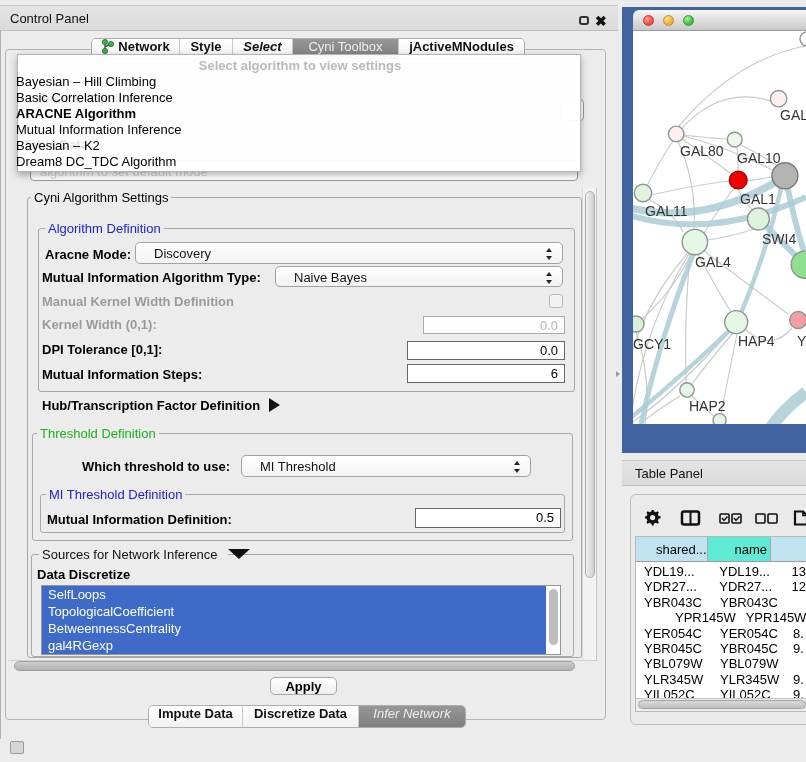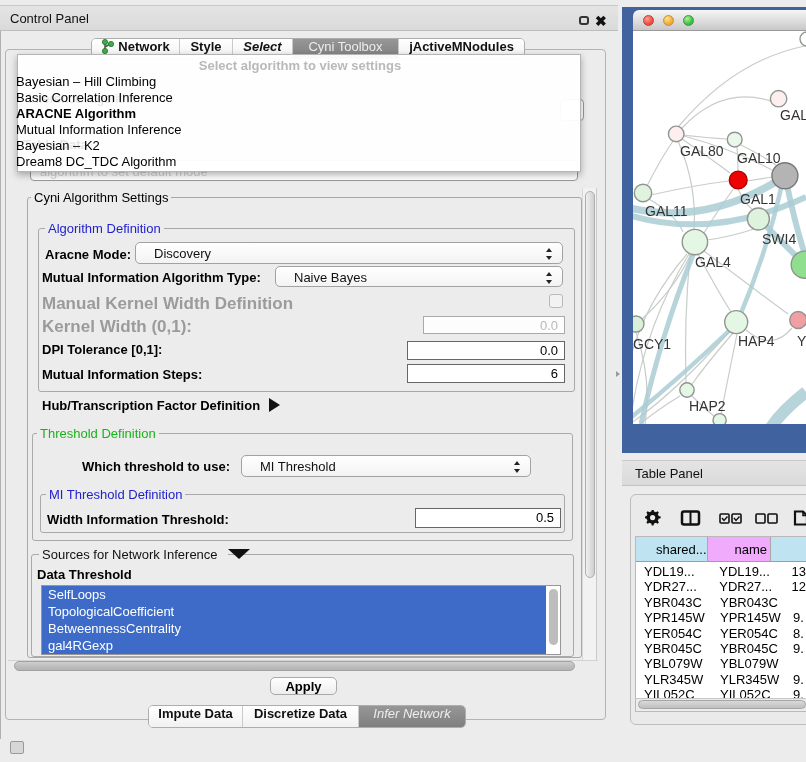--- a/index.html
+++ b/index.html
@@ -1,20 +1,20 @@
 <!DOCTYPE html>
 <html><head>
 <meta charset="utf-8">
 <style>
   * { margin:0; padding:0; box-sizing:border-box; }
   html,body { width:806px; height:762px; overflow:hidden; }
   body { font-family:"Liberation Sans", sans-serif; background:#ececec; position:relative; }
   .abs { position:absolute; }
   .lbl { font-size:13px; font-weight:bold; color:#000000; white-space:nowrap; }
-  .glbl { font-size:17px; color:#9b9b9b; font-weight:bold; white-space:nowrap; }
+  .glbl { font-size:13px; color:#9b9b9b; font-weight:bold; white-space:nowrap; }
   .field { position:absolute; background:#fff; border:1px solid #666; font-size:13px; text-align:right; padding-right:6px; line-height:18px; }
   .gtitle { position:absolute; font-size:13px; background:#ececec; padding:0 3px; white-space:nowrap; }
   .grp { position:absolute; border:1px solid #a9a9a9; border-radius:3px; }
   .combo { position:absolute; border:1px solid #a2a2a2; border-radius:5px; background:linear-gradient(#ffffff,#f3f3f3); font-size:13px; }
   .combo .ct { position:absolute; left:18px; top:3px; color:#111; }
   .stepper { position:absolute; right:8px; top:4px; width:9px; height:14px; }
   .stepper:before { content:""; position:absolute; left:1px; top:1px; border-left:3.5px solid transparent; border-right:3.5px solid transparent; border-bottom:4.5px solid #222; }
   .stepper:after { content:""; position:absolute; left:1px; bottom:1px; border-left:3.5px solid transparent; border-right:3.5px solid transparent; border-top:4.5px solid #222; }
   .seg { position:absolute; display:flex; border:1px solid #adadad; border-radius:5px; overflow:hidden; background:#fff; }
   .seg .s { font-size:13px; font-weight:bold; color:#111; text-align:center; background:linear-gradient(#ffffff,#f1f1f1); border-right:1px solid #c9c9c9; display:flex; justify-content:center; }
@@ -101,28 +101,28 @@
   <div class="gtitle" style="left:4px;top:-8px;color:#1ab21a;">Threshold Definition</div>
 </div>
 <div class="abs lbl" style="left:82px;top:459px;">Which threshold to use:</div>
 <div class="combo" style="left:241px;top:455px;width:290px;height:22px;">
     <span class="ct">MI Threshold</span>
     <span class="stepper"></span>
   </div>
 <div class="grp" style="left:40px;top:494px;width:525px;height:39px;">
   <div class="gtitle" style="left:5px;top:-8px;color:#2222cc;">MI Threshold Definition</div>
 </div>
-<div class="abs lbl" style="left:47px;top:512px;">Width Information Threshold:</div>
+<div class="abs lbl" style="left:47px;top:512px;">Mutual Information Definition:</div>
 <div class="field" style="left:415px;top:508px;width:146px;height:20px;">0.5</div>
 
 <div class="grp" style="left:31px;top:554px;width:543px;height:103px;border-radius:3px;">
   <div class="gtitle" style="left:7px;top:-8px;color:#111;">Sources for Network Inference &nbsp;</div>
 </div>
 <div class="abs" style="left:228px;top:549px;width:0;height:0;border-left:11px solid transparent;border-right:11px solid transparent;border-top:10px solid #111;"></div>
-<div class="abs lbl" style="left:37px;top:567px;">Data Threshold</div>
+<div class="abs lbl" style="left:37px;top:567px;">Data Discretize</div>
 <div class="abs" style="left:41px;top:585px;width:520px;height:70px;border:1px solid #979797;background:#fff;">
   <div class="abs" style="left:0;top:0;width:504px;height:68px;background:#3d6bc7;">
     <div style="color:#fff;font-size:13px;line-height:17px;padding-left:6px;padding-top:0px;">SelfLoops<br>TopologicalCoefficient<br>BetweennessCentrality<br>gal4RGexp</div>
   </div>
   <div class="abs" style="left:507px;top:3px;width:9px;height:56px;background:#bdbdbd;border-radius:5px;"></div>
 </div>
 
 <div class="abs" style="left:582px;top:188px;width:15px;height:484px;background:#f2f2f2;border-left:1px solid #d8d8d8;border-right:1px solid #c9c9c9;"></div>
 <div class="abs" style="left:585px;top:191px;width:10px;height:387px;background:linear-gradient(90deg,#f0f0f0,#cfcfcf);border:1px solid #aeaeae;border-radius:6px;"></div>
 <div class="abs" style="left:8px;top:660px;width:590px;height:12px;background:#ececec;border-top:1px solid #d2d2d2;"></div>
@@ -243,40 +243,40 @@
     <rect x="111" y="4" width="9" height="9" rx="1" stroke-width="1.6"></rect>
     <rect x="123" y="4" width="9" height="9" rx="1" stroke-width="1.6"></rect>
     <path d="M150 1.5 h8 l4 4 v9 h-12 z" stroke-width="2.2"></path>
     <path d="M158 1.5 v4 h4" stroke-width="1.6"></path>
   </g>
 </svg>
 
 <div class="abs" style="left:635px;top:536px;width:171px;height:176px;background:#fff;border:1px solid #b9b9b9;border-right:none;overflow:hidden;">
   <div style="display:flex;height:25px;border-bottom:1px solid #9e9e9e;font-size:13px;">
     <div style="width:74px;background:#c0e3f2;border-right:1px solid #a9a9a9;text-align:center;line-height:25px;text-indent:20px;">shared...</div>
-    <div style="width:72px;background:#f0abfc;border-right:1px solid #a9a9a9;text-align:center;line-height:25px;text-indent:24px;">name</div>
+    <div style="width:72px;background:#5eead4;border-right:1px solid #a9a9a9;text-align:center;line-height:25px;text-indent:24px;">name</div>
     <div style="width:40px;background:#c0e3f2;"></div>
   </div>
   <div style="font-size:13px;line-height:15.4px;padding-top:2px;">
     <div style="display:flex;">
         <div style="width:74px;padding-left:8px;">YDL19...</div>
         <div style="width:73px;padding-left:10px;">YDL19...</div>
         <div style="padding-left:10px;">13</div>
       </div>
     <div style="display:flex;">
         <div style="width:74px;padding-left:8px;">YDR27...</div>
         <div style="width:73px;padding-left:10px;">YDR27...</div>
         <div style="padding-left:10px;">12</div>
       </div>
     <div style="display:flex;">
         <div style="width:74px;padding-left:8px;">YBR043C</div>
         <div style="width:73px;padding-left:10px;">YBR043C</div>
         <div style="padding-left:10px;"></div>
       </div>
-    <div style="display:flex;">
+    <div style="display:flex;padding-left:31px;">
         <div style="width:74px;padding-left:8px;">YPR145W</div>
         <div style="width:73px;padding-left:10px;">YPR145W</div>
         <div style="padding-left:10px;">9.</div>
       </div>
     <div style="display:flex;">
         <div style="width:74px;padding-left:8px;">YER054C</div>
         <div style="width:73px;padding-left:10px;">YER054C</div>
         <div style="padding-left:10px;">8.</div>
       </div>
     <div style="display:flex;">

